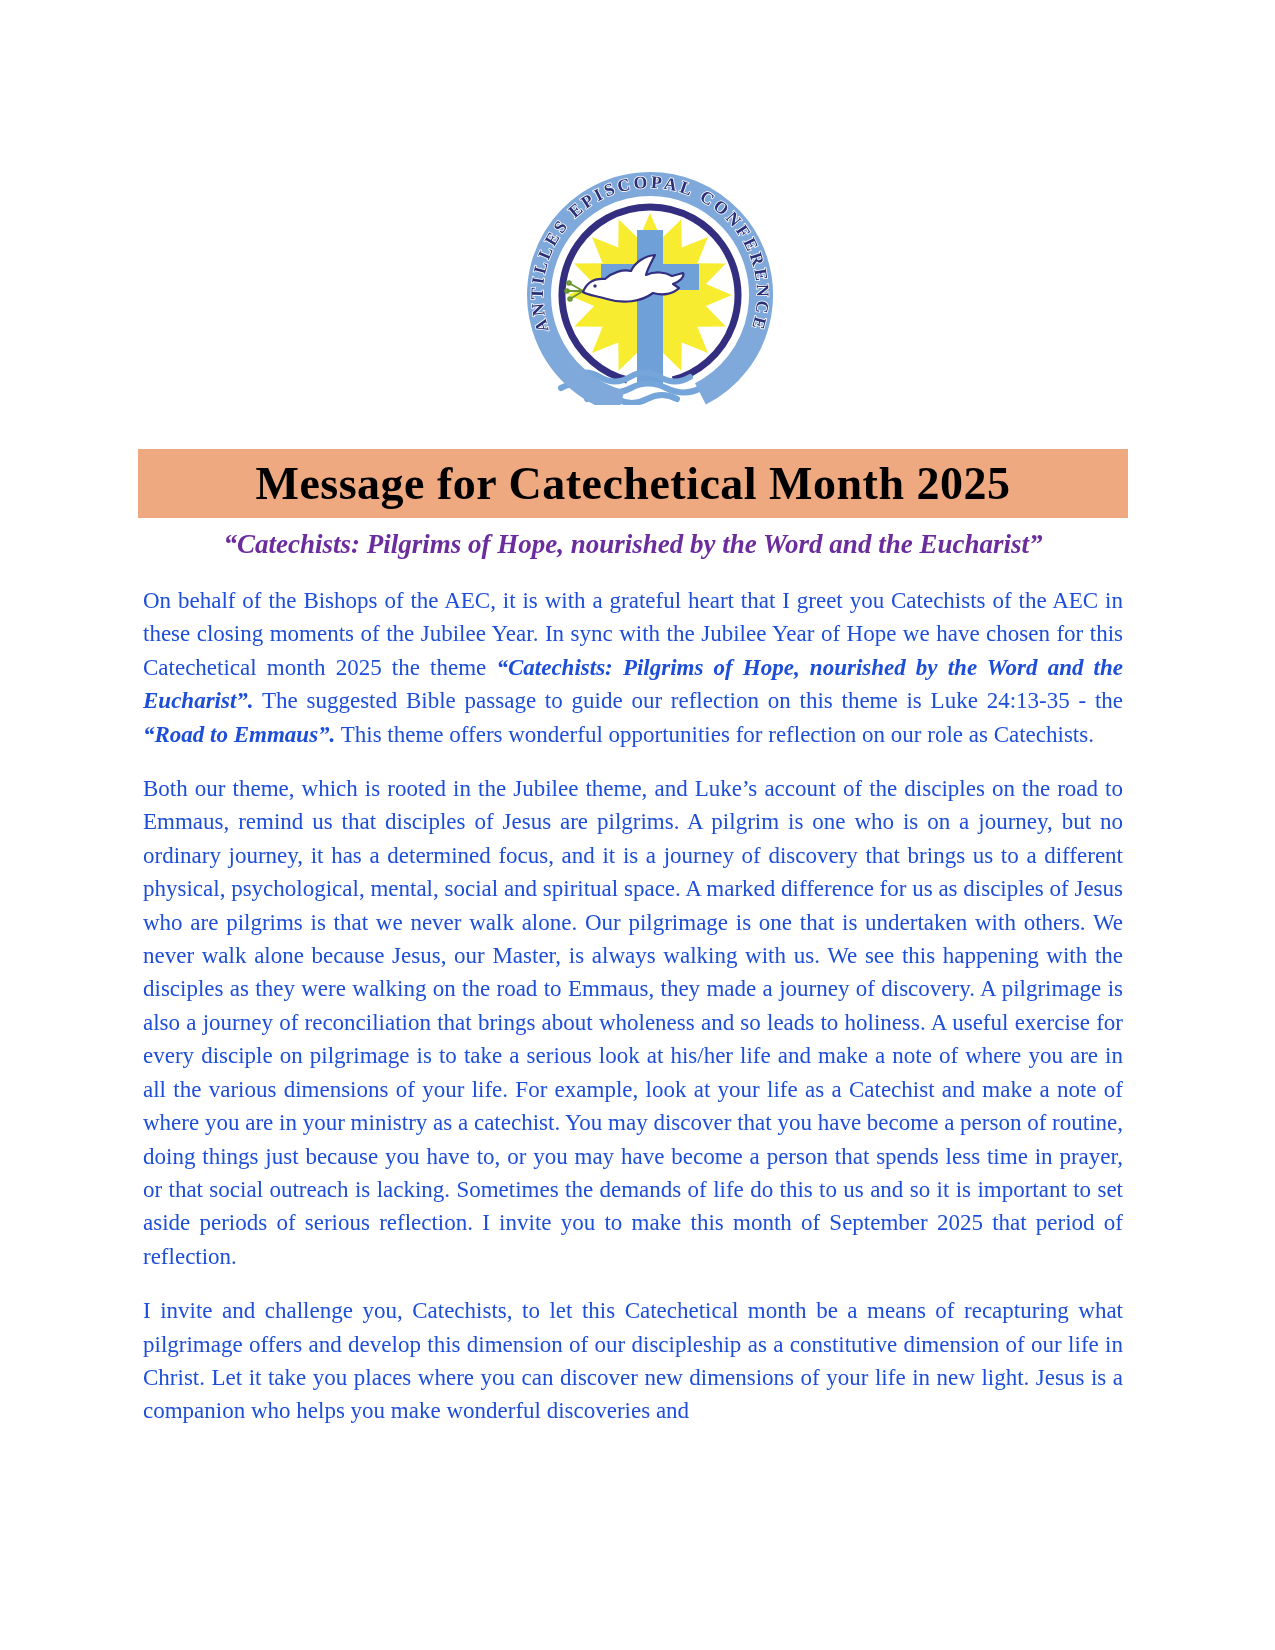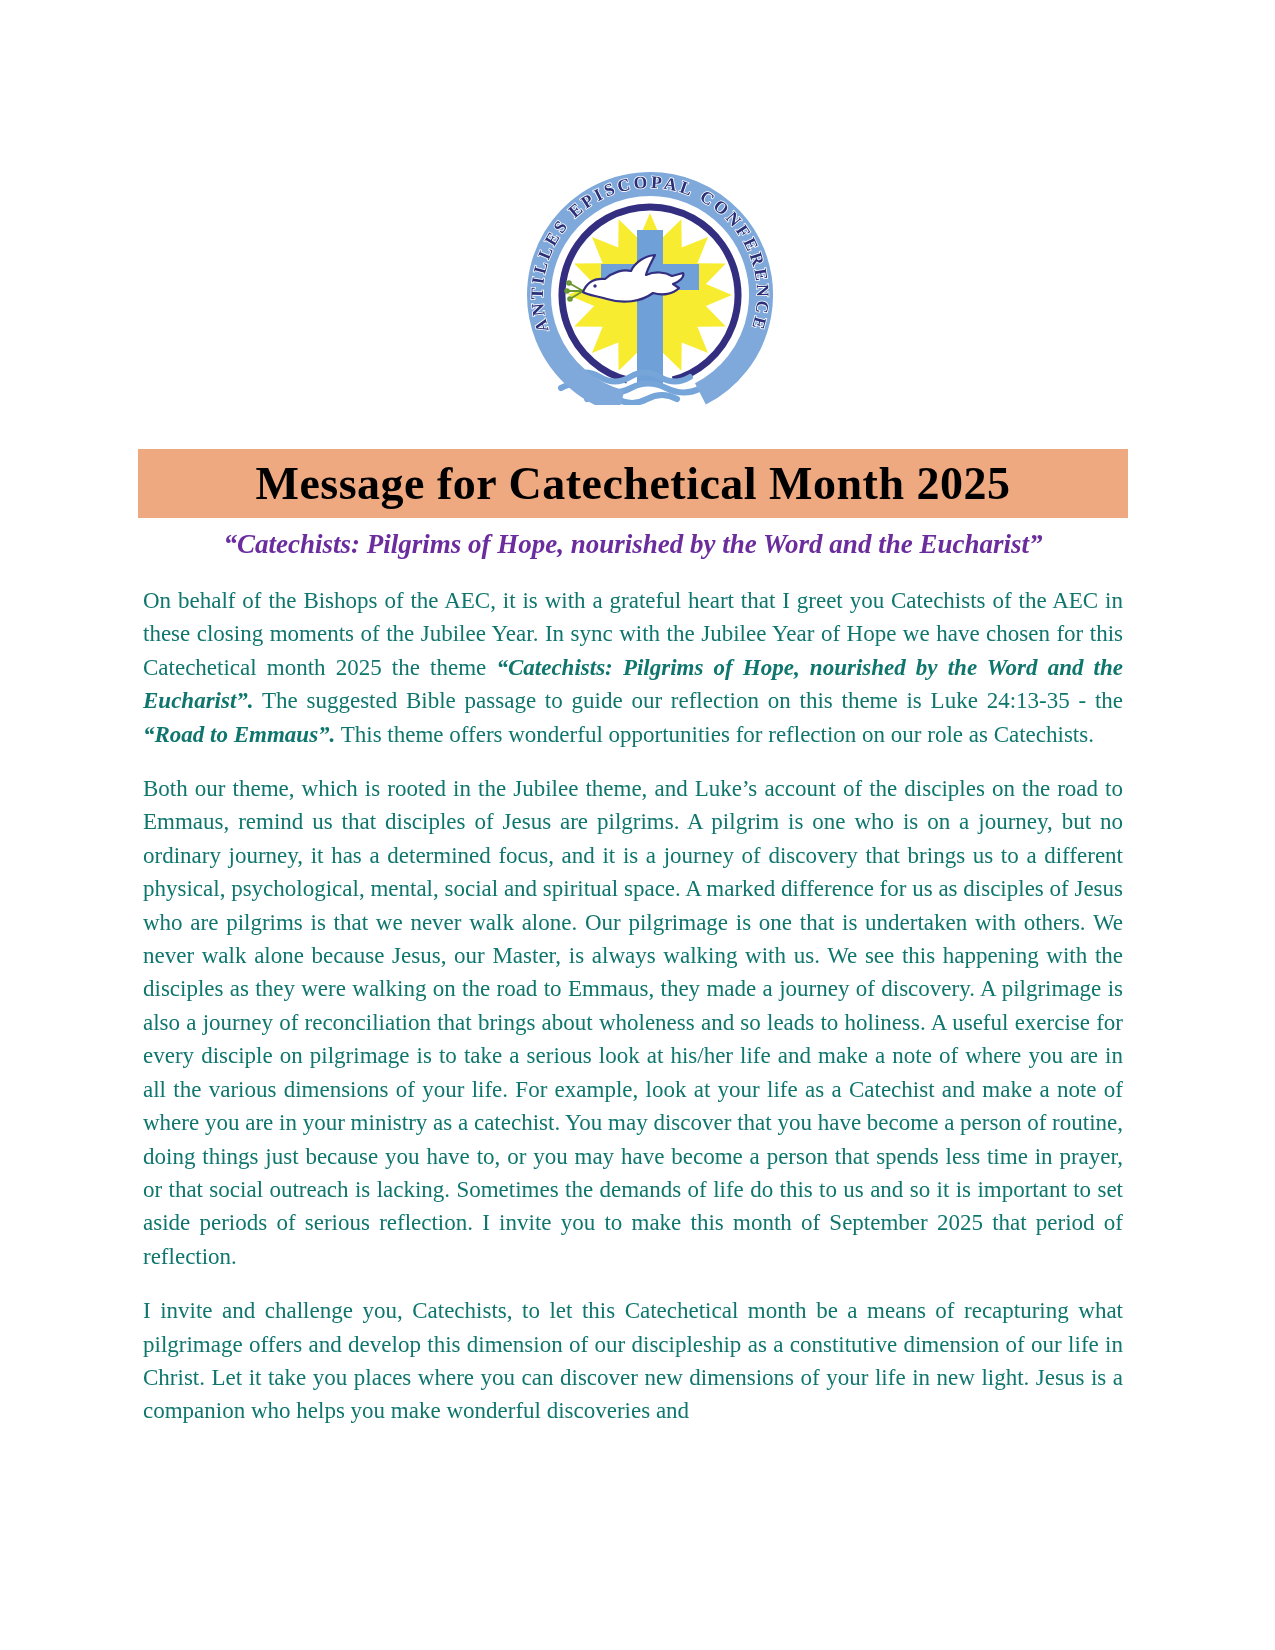--- a/index.html
+++ b/index.html
@@ -54,21 +54,21 @@
     font-weight: bold;
     font-style: italic;
   }
   .body-text {
     position: absolute;
     left: 143px;
     top: 584px;
     width: 980px;
     font-size: 23px;
     line-height: 33.4px;
-    color: #0f766e;
+    color: #1d4ed8;
     text-align: justify;
   }
   .body-text p { margin: 0 0 21px 0; }
   .bold-italic { font-weight: bold; font-style: italic; }
 </style>
 </head>
 <body>
 
 <div class="page">
 

